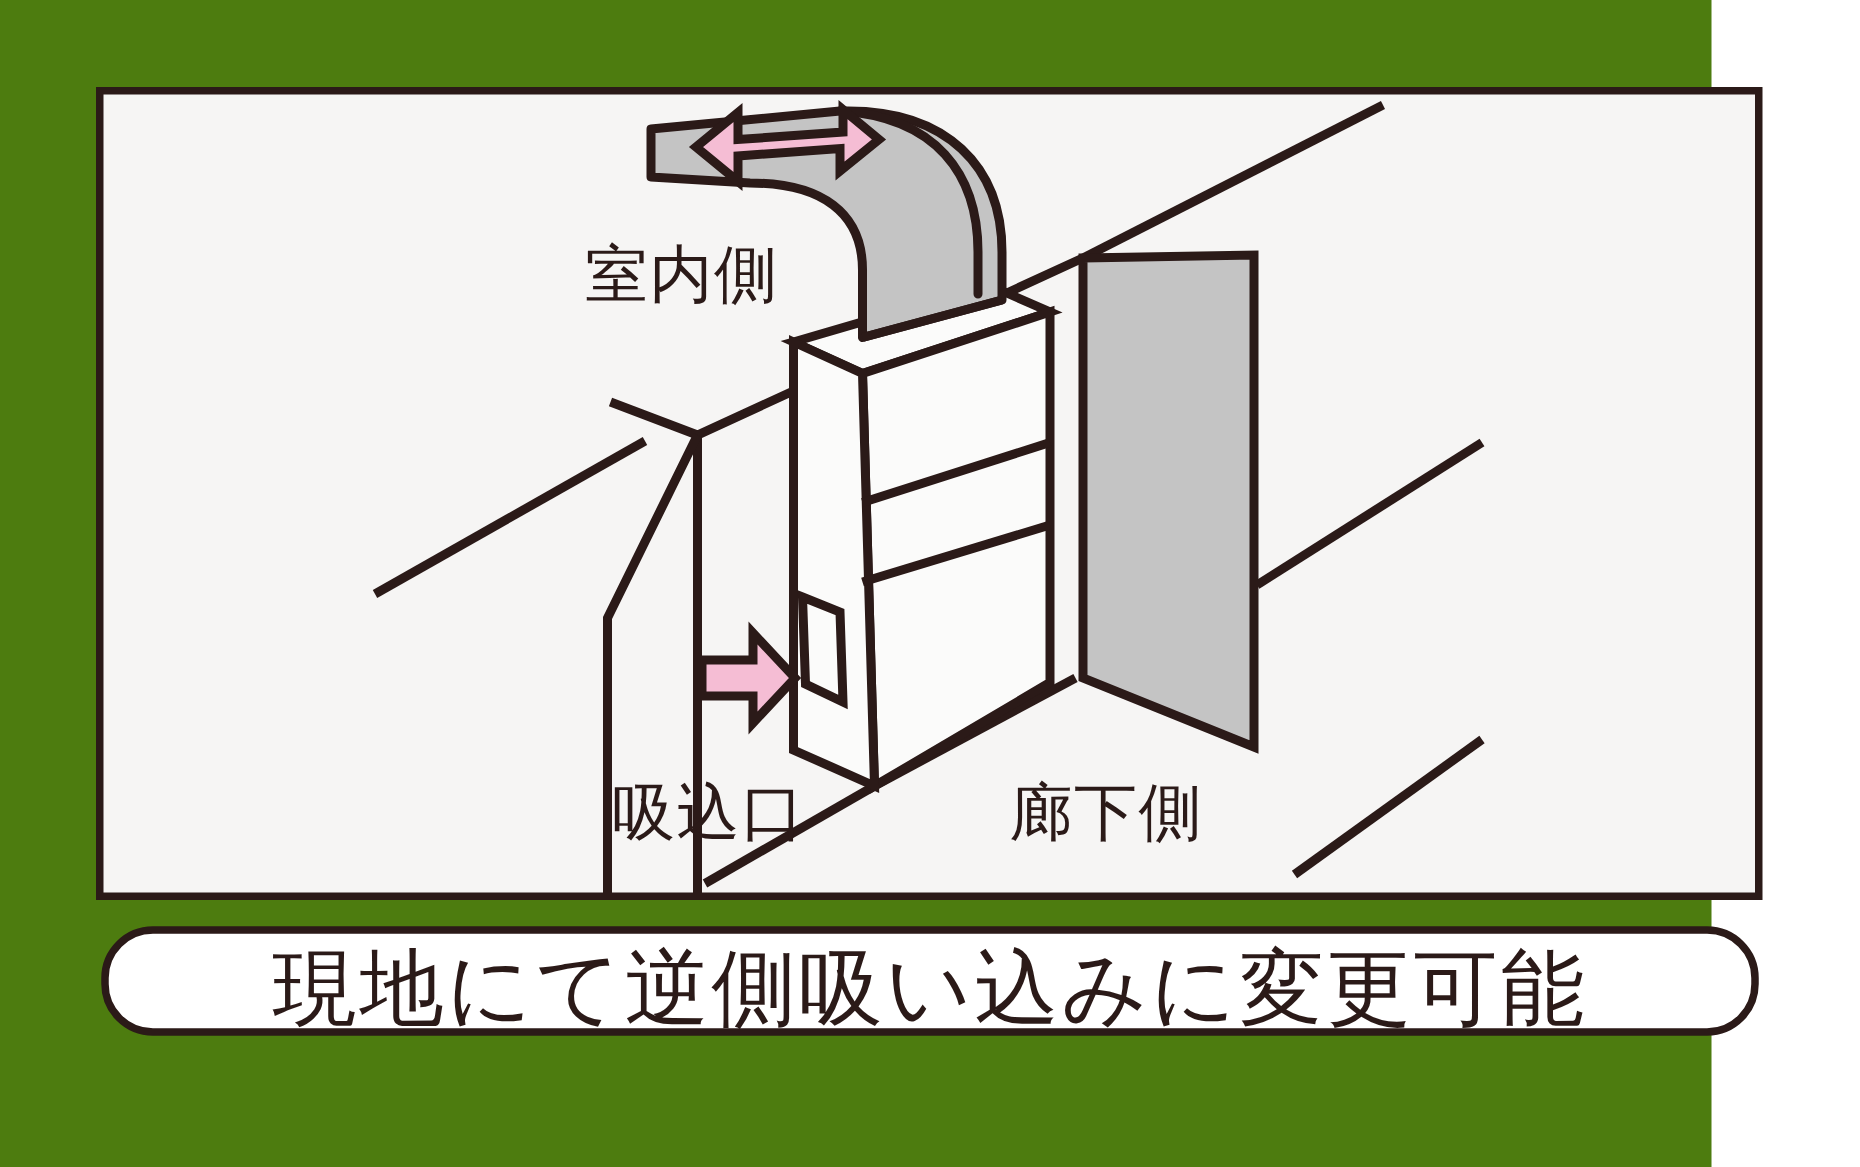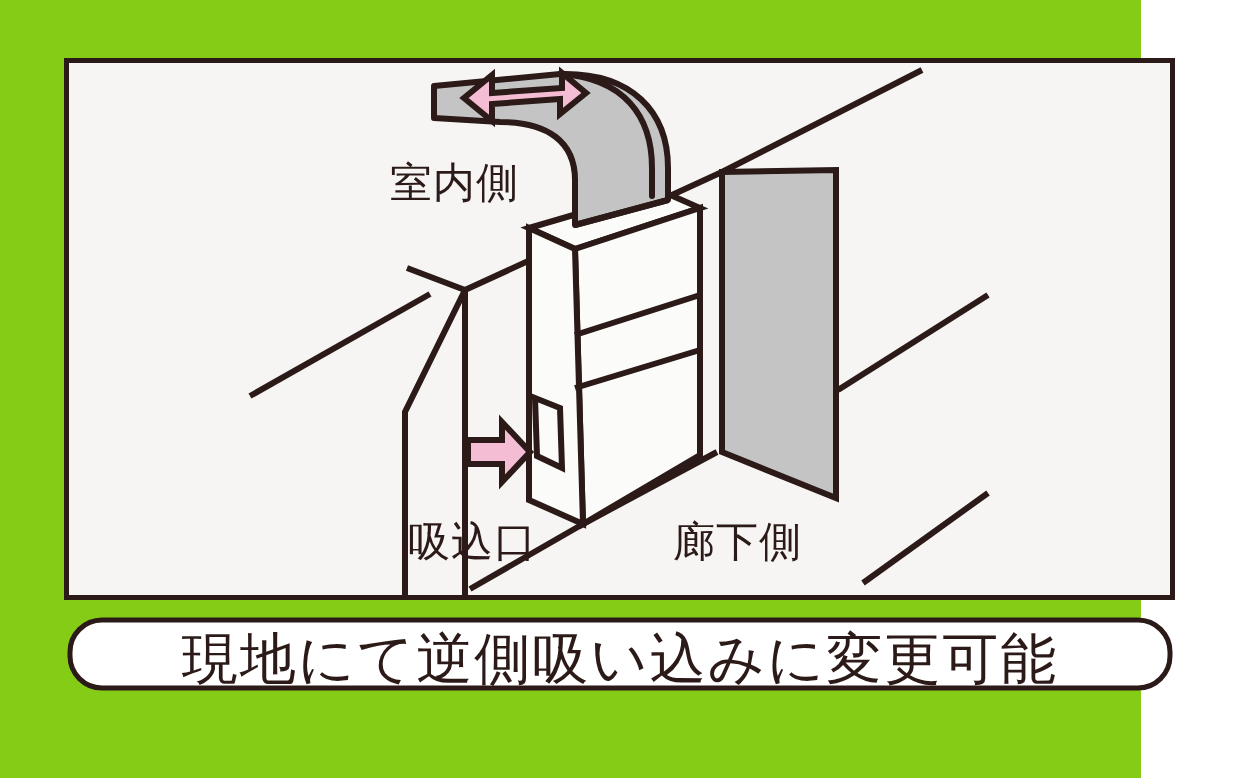--- a/index.html
+++ b/index.html
@@ -14,21 +14,21 @@
     font-family: "Liberation Sans", "DejaVu Sans", sans-serif;
     overflow: hidden;
     position: relative;
   }
   #stage {
     position: absolute;
     left: 0;
     top: 0;
     width: 1141px;
     height: 778px;
-    background: #84cc16;
+    background: #4d7c0f;
   }
   svg.figure {
     position: absolute;
     left: 0;
     top: 0;
     width: 1240px;
     height: 778px;
     display: block;
   }
   .jp-label {

